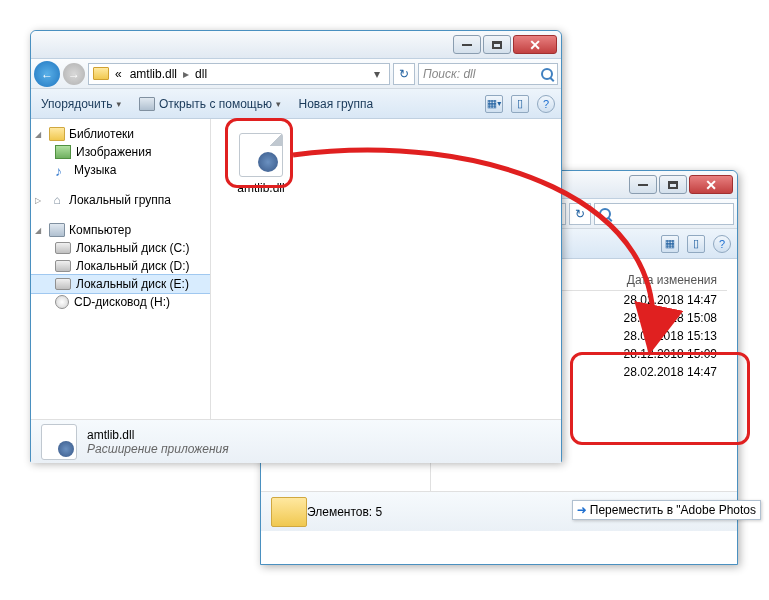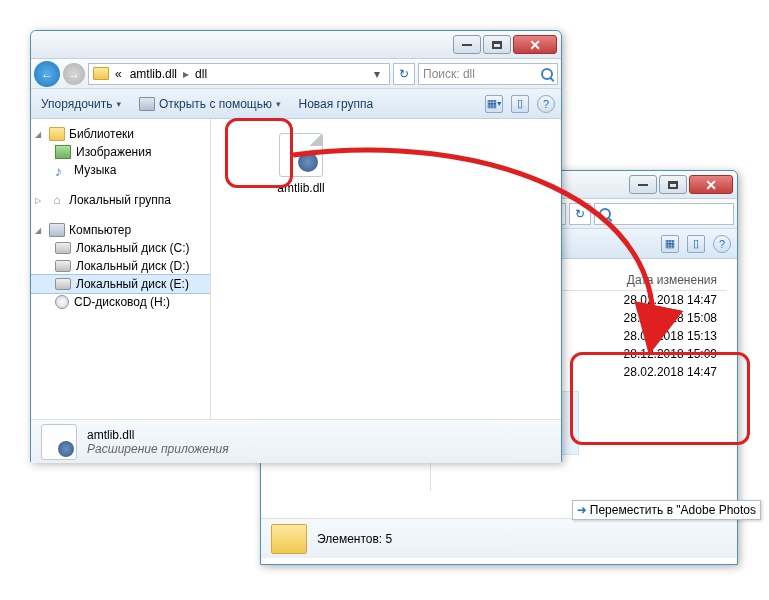--- a/index.html
+++ b/index.html
@@ -18,31 +18,31 @@
 
 .navbar { height: 30px; background: linear-gradient(#fafcfe,#eaf0f6); border-bottom: 1px solid #d0d8e0; display: flex; align-items: center; padding: 0 3px; gap: 3px; }
 .nav-btn { width: 26px; height: 26px; border-radius: 50%; background: radial-gradient(#5ab0e8,#2076c0); display:flex; align-items:center; justify-content:center; color:#fff; cursor:pointer; }
 .nav-fwd { background: radial-gradient(#d8d8d8,#b0b0b0); width:22px; height:22px; }
 .addr { flex: 1; height: 22px; border: 1px solid #b0c0d0; background: #fff; display: flex; align-items: center; padding: 0 4px; gap: 4px; }
 .folder-ico { width:16px; height:13px; background: linear-gradient(#ffe9a0,#f0c850); border:1px solid #d0a030; border-radius:1px; }
 .crumb { cursor:pointer; padding: 0 2px; }
 .crumb-sep { color:#666; }
 .addr-drop { width: 16px; text-align: center; cursor: pointer; color:#555; }
 .refresh { width: 22px; height: 22px; border: 1px solid #b0c0d0; background:#fff; display:flex; align-items:center; justify-content:center; color:#2060a0; cursor:pointer; }
-.search { width: 140px; height: 22px; border: 1px solid #b0c0d0; background:#fff; display:flex; align-items:center; padding:0 4px; color:#888; gap:4px; }
+.search { width: 140px; height: 22px; border: 1px solid #b0c0d0; background:#fff; display:flex; align-items:center; padding:0 4px; color:#888; font-style:italic; gap:4px; }
 .srch-ico { width:12px;height:12px; border:2px solid #4080c0; border-radius:50%; position:relative; }
 .srch-ico:after{content:""; position:absolute; width:2px;height:5px;background:#4080c0; transform:rotate(-45deg); bottom:-4px; right:-2px;}
 
 .toolbar { height: 30px; background: linear-gradient(#edf4fb,#d9e7f5); border-bottom: 1px solid #c0d0e0; display: flex; align-items: center; padding: 0 6px; gap: 10px; color:#1a3a5a; }
 .tool-item { display:flex; align-items:center; gap:4px; cursor:pointer; padding:2px 4px; }
 .tool-drop { font-size:9px; color:#555; }
 .tool-right { margin-left:auto; display:flex; gap:8px; }
 .tool-ico { width:18px; height:18px; border:1px solid #90a8c0; background:linear-gradient(#f0f6fc,#d0e0f0); border-radius:2px; display:flex; align-items:center; justify-content:center; color:#2060a0; font-size:11px; }
 
-.body { display: flex; height: 300px; background:#fff;gap:40px; }
+.body { display: flex; height: 300px; background:#fff; }
 .sidebar { width: 180px; border-right: 1px solid #e0e0e0; padding: 6px 0; overflow: hidden; }
 .sb-group { margin-bottom: 12px; }
 .sb-head { display:flex; align-items:center; gap:4px; padding: 2px 4px; cursor:pointer; }
 .sb-head::before { content:"▷"; font-size:8px; color:#888; width:10px; }
 .sb-head.open::before { content:"◢"; }
 .sb-item { display:flex; align-items:center; gap:5px; padding:2px 2px 2px 24px; cursor:pointer; }
 .sb-item.sel { background:#d8ecfe; outline:1px solid #a0c8f0; }
 .lib-ico{width:16px;height:14px;background:linear-gradient(#ffe8a0,#f0c850);border:1px solid #d0a840;border-radius:1px;}
 .vid-ico{width:16px;height:12px;background:#5a8ac0;border-radius:2px;}
 .doc-ico{width:14px;height:16px;background:#fff;border:1px solid #90a0b0;}
@@ -79,21 +79,21 @@
 .win2 .navbar .addr { color:#888; font-style:italic; }
 .list-hdr { height:22px; border-bottom:1px solid #e0e0e0; display:flex; align-items:center; padding:0 10px; color:#555; }
 .list-hdr span { cursor:pointer; }
 .list-rows { padding:0 10px; }
 .row { display:flex; padding:2px 0; }
 .row .dt{margin-left:auto;}
 .drop-ghost { margin: 10px 10px; width: 88px; height: 64px; background: #e6f2fc; border:1px solid #cce4f8; }
 .move-tip { position:absolute; right:8px; bottom:80px; background:#fff; border:1px solid #b0c0d0; padding:2px 4px; font-size:11px; display:flex; align-items:center; gap:3px; z-index:6; box-shadow:1px 1px 3px rgba(0,0,0,0.2);}
 .move-tip .arr{color:#2070d0;}
 
-.status2 { height: 40px; border-top:1px solid #e0e0e0; background:linear-gradient(#f6fafd,#eaf0f6); display:flex; align-items:center; padding:9px 10px; gap:10px; font-size:11px;margin-top:27px; }
+.status2 { height: 40px; border-top:1px solid #e0e0e0; background:linear-gradient(#f6fafd,#eaf0f6); display:flex; align-items:center; padding:9px 10px; font-size:11px; }
 .folder-big { width:36px;height:30px; background:linear-gradient(#ffe8a0,#f0c850); border:1px solid #d0a840; border-radius:2px;}
 
 </style>
 </head>
 <body>
 
 <div class="window win2">
   <div class="titlebar">
     <div class="tb-btn">
         <div class="tb-ico"></div>

